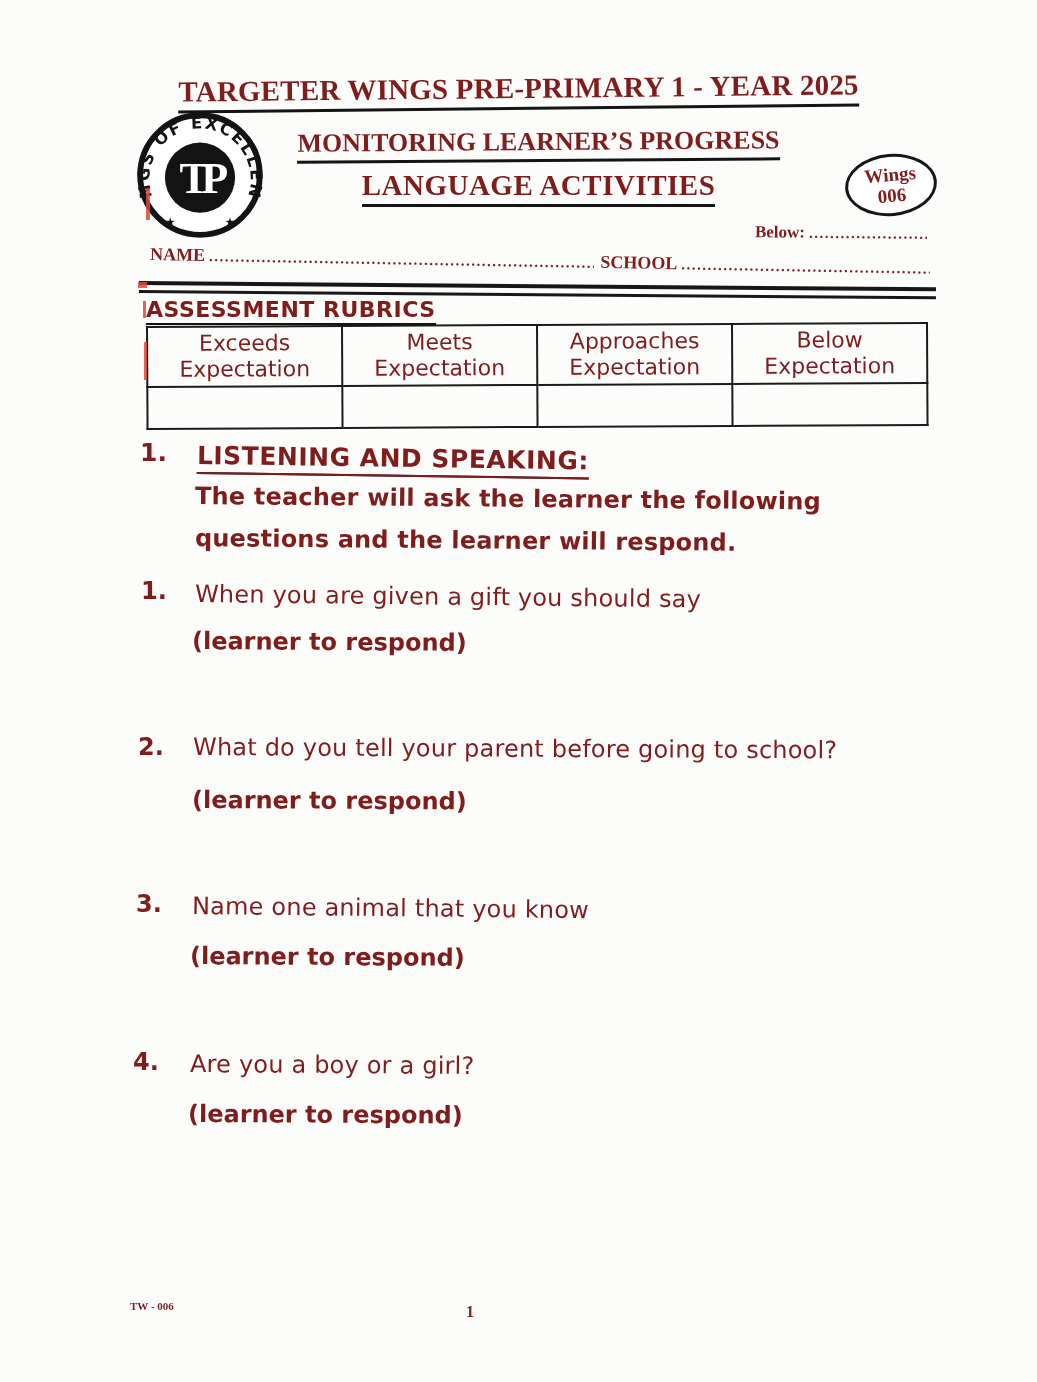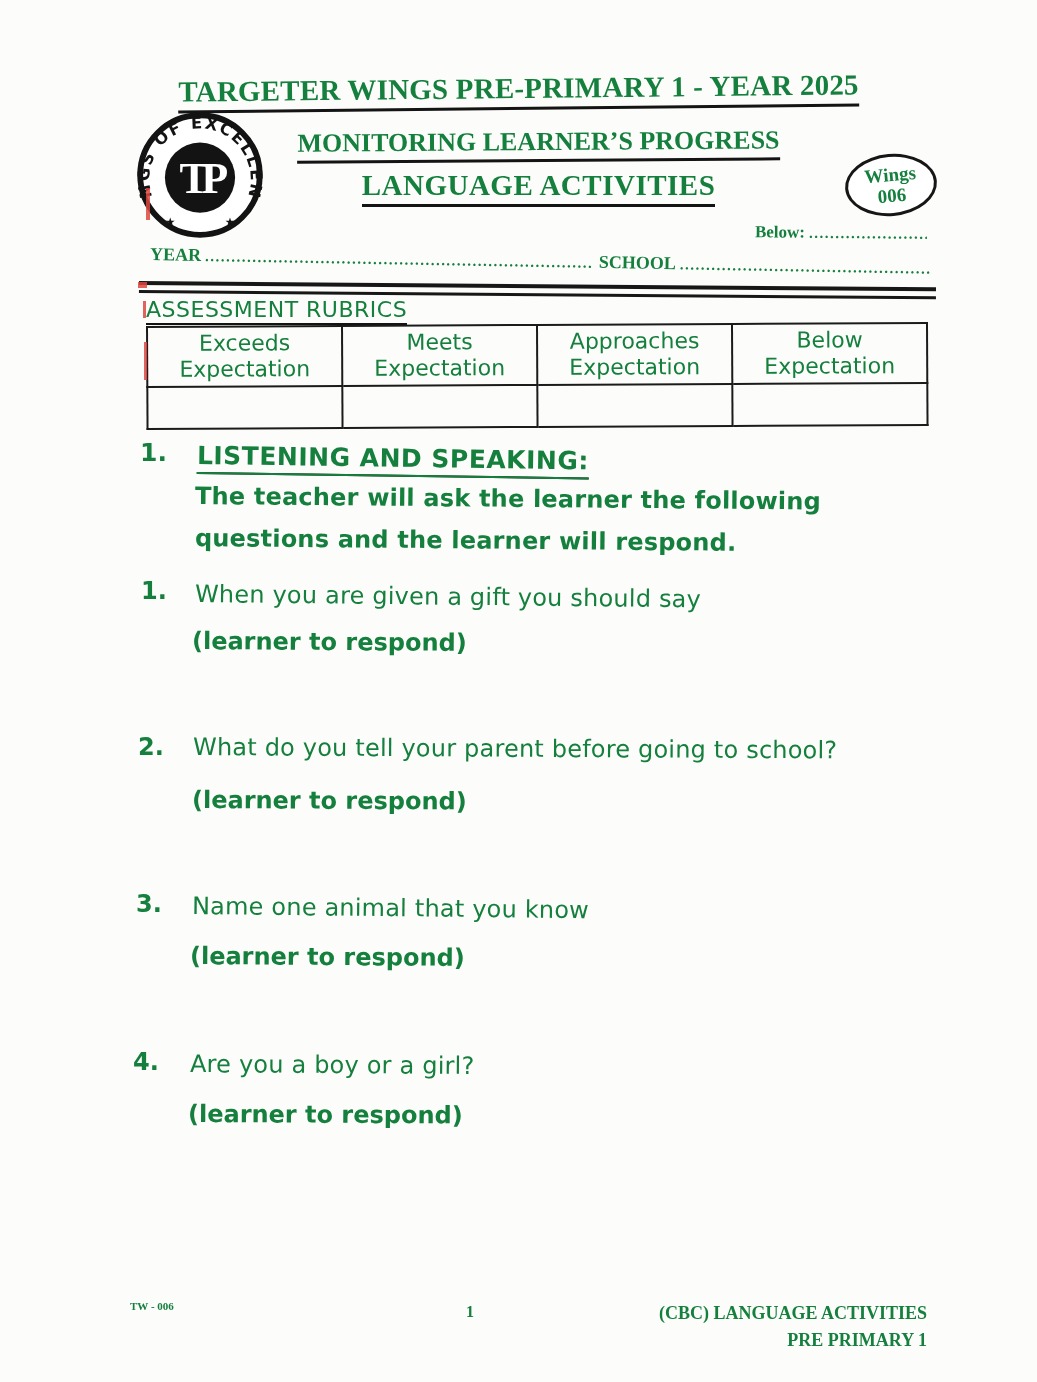--- a/index.html
+++ b/index.html
@@ -1,19 +1,19 @@
 <!DOCTYPE html>
 <html><head>
 <meta charset="utf-8">
 <style>
   * { margin:0; padding:0; box-sizing:border-box; }
   html,body { background:#e8e8e8; }
   .page {
     position:relative; width:1037px; height:1382px; margin:0 auto;
-    background:#fcfcfa; overflow:hidden; color:#15803d;
+    background:#fcfcfa; overflow:hidden; color:#7f1d1d;
     font-family:"DejaVu Sans", sans-serif;
   }
 
   
   .title {
     position:absolute; top:72px; left:0; right:0; text-align:center;
     font-family:"Liberation Serif", serif; font-weight:bold; font-size:29px;
     letter-spacing:0.2px; transform:rotate(-0.6deg);
   }
   .u { border-bottom:3px solid #141414; padding-bottom:3px; }
@@ -48,21 +48,21 @@
   .grow2 { flex:1.55; } .grow1 { flex:1; } .dotfill { flex:1; }
 
   
   .rule {
     position:absolute; left:139px; top:281px; width:797px; height:12px;
     border-top:4px solid #171717; border-bottom:3px solid #171717;
     transform:rotate(0.45deg); transform-origin:left center;
   }
   .rubrics-heading {
     position:absolute; left:146px; top:297px;
-    font-size:22px; font-weight:normal; letter-spacing:0.5px;
+    font-size:22px; font-weight:bold; letter-spacing:0.5px;
   }
   .rubrics-heading .u { border-bottom-width:2px; padding-bottom:1px; }
   table.rubrics {
     position:absolute; left:146px; top:326px; width:782px;
     border-collapse:collapse; transform:rotate(-0.3deg); transform-origin:left top;
     table-layout:fixed;
   }
   table.rubrics th, table.rubrics td { border:2px solid #1b1b1b; }
   table.rubrics th {
     height:60px; font-weight:normal; font-size:22px; line-height:26px;
@@ -153,21 +153,21 @@
     <div>Wings</div>
     <div>006</div>
   </div>
 
   <div class="field-row date-row">
     <span class="lbl">Below:</span>
     <span class="dots dotfill">...........................................</span>
   </div>
 
   <div class="field-row name-row">
-    <span class="lbl">YEAR</span>
+    <span class="lbl">NAME</span>
     <span class="dots grow2">..........................................................................................................</span>
     <span class="lbl">SCHOOL</span>
     <span class="dots grow1">................................................................................</span>
   </div>
 
   <div class="rule"></div>
 
   <div class="rubrics-heading">
     <span class="u">ASSESSMENT RUBRICS</span>
   </div>
@@ -207,23 +207,19 @@
   <div class="q-num" style="left:136px; top:890px;">3.</div>
   <div class="q-text" style="left:192px; top:892px; transform:rotate(0.6deg);">Name one animal that you know</div>
   <div class="q-note" style="left:190px; top:942px; transform:rotate(0.4deg);">(learner to respond)</div>
 
   <div class="q-num" style="left:133px; top:1048px;">4.</div>
   <div class="q-text" style="left:190px; top:1050px; transform:rotate(0.4deg);">Are you a boy or a girl?</div>
   <div class="q-note" style="left:188px; top:1100px; transform:rotate(0.3deg);">(learner to respond)</div>
 
   <div class="footer-left">TW - 006</div>
   <div class="footer-page">1</div>
-  <div class="footer-right">
-    <div>(CBC) LANGUAGE ACTIVITIES</div>
-    <div>PRE PRIMARY 1</div>
-  </div>
 
   <div class="red-mark rm1"></div>
   <div class="red-mark rm2"></div>
   <div class="red-mark rm3"></div>
   <div class="red-mark rm4"></div>
 
 </div>
 
 </body></html>

